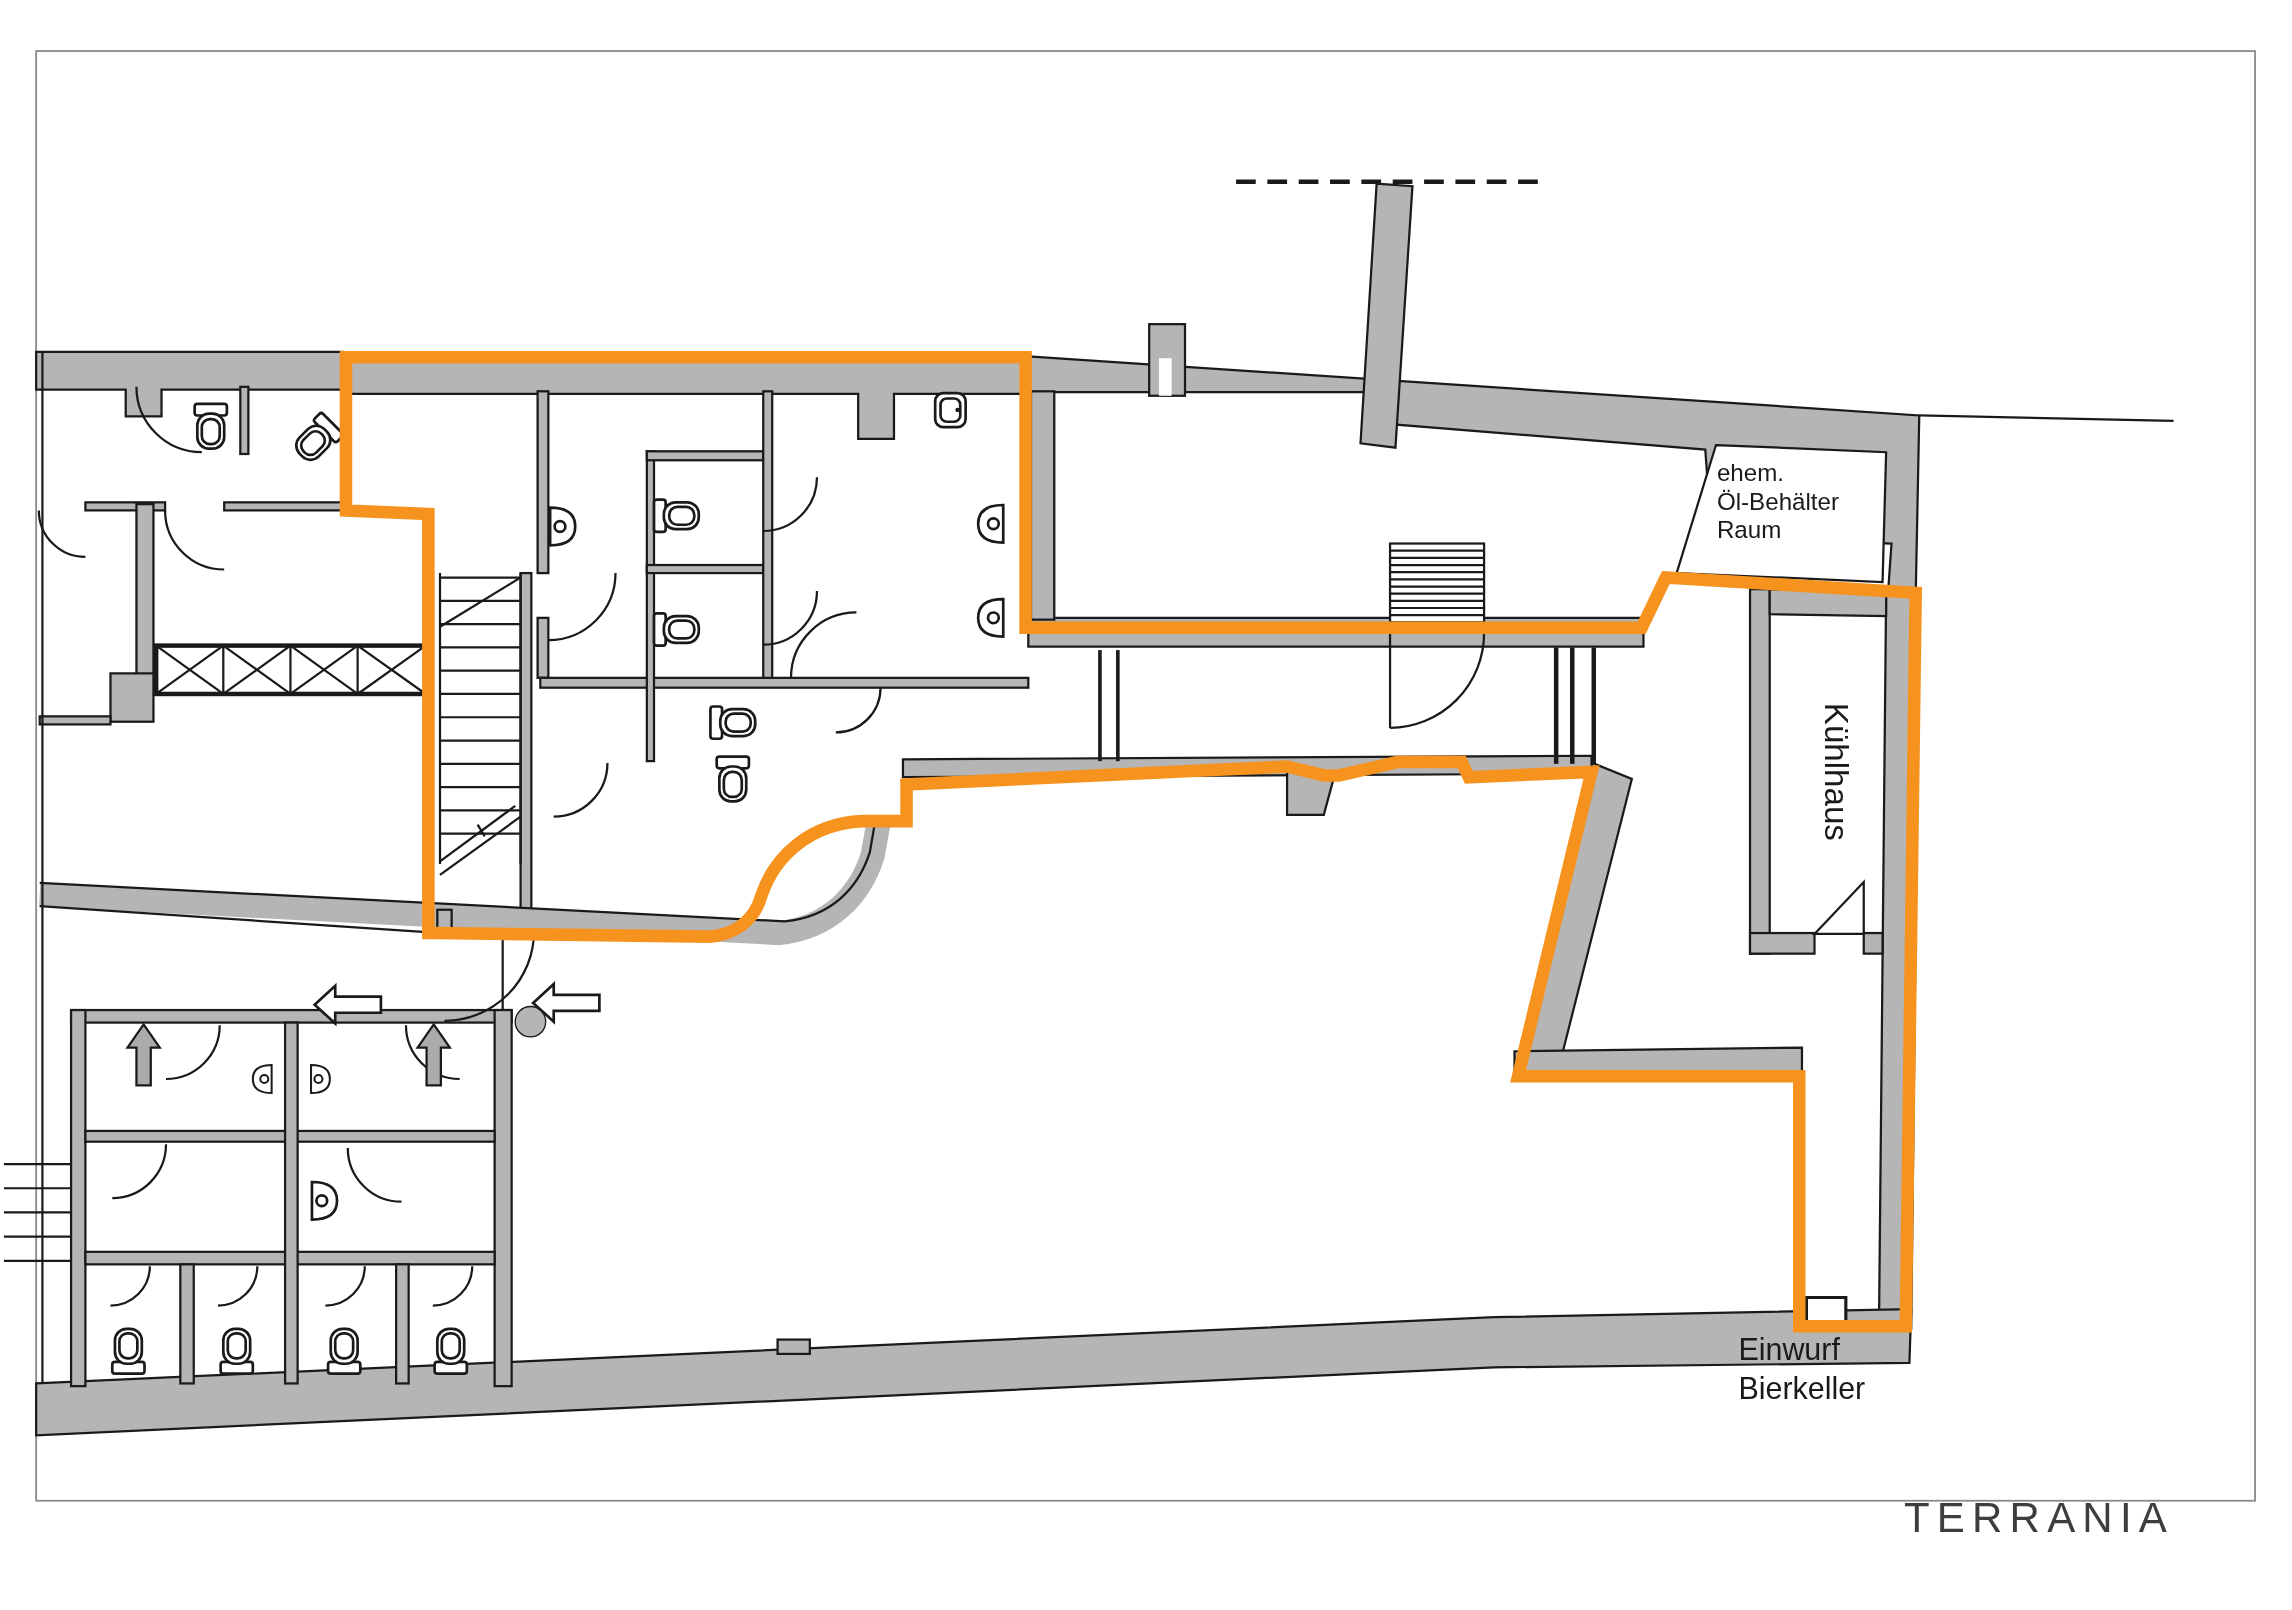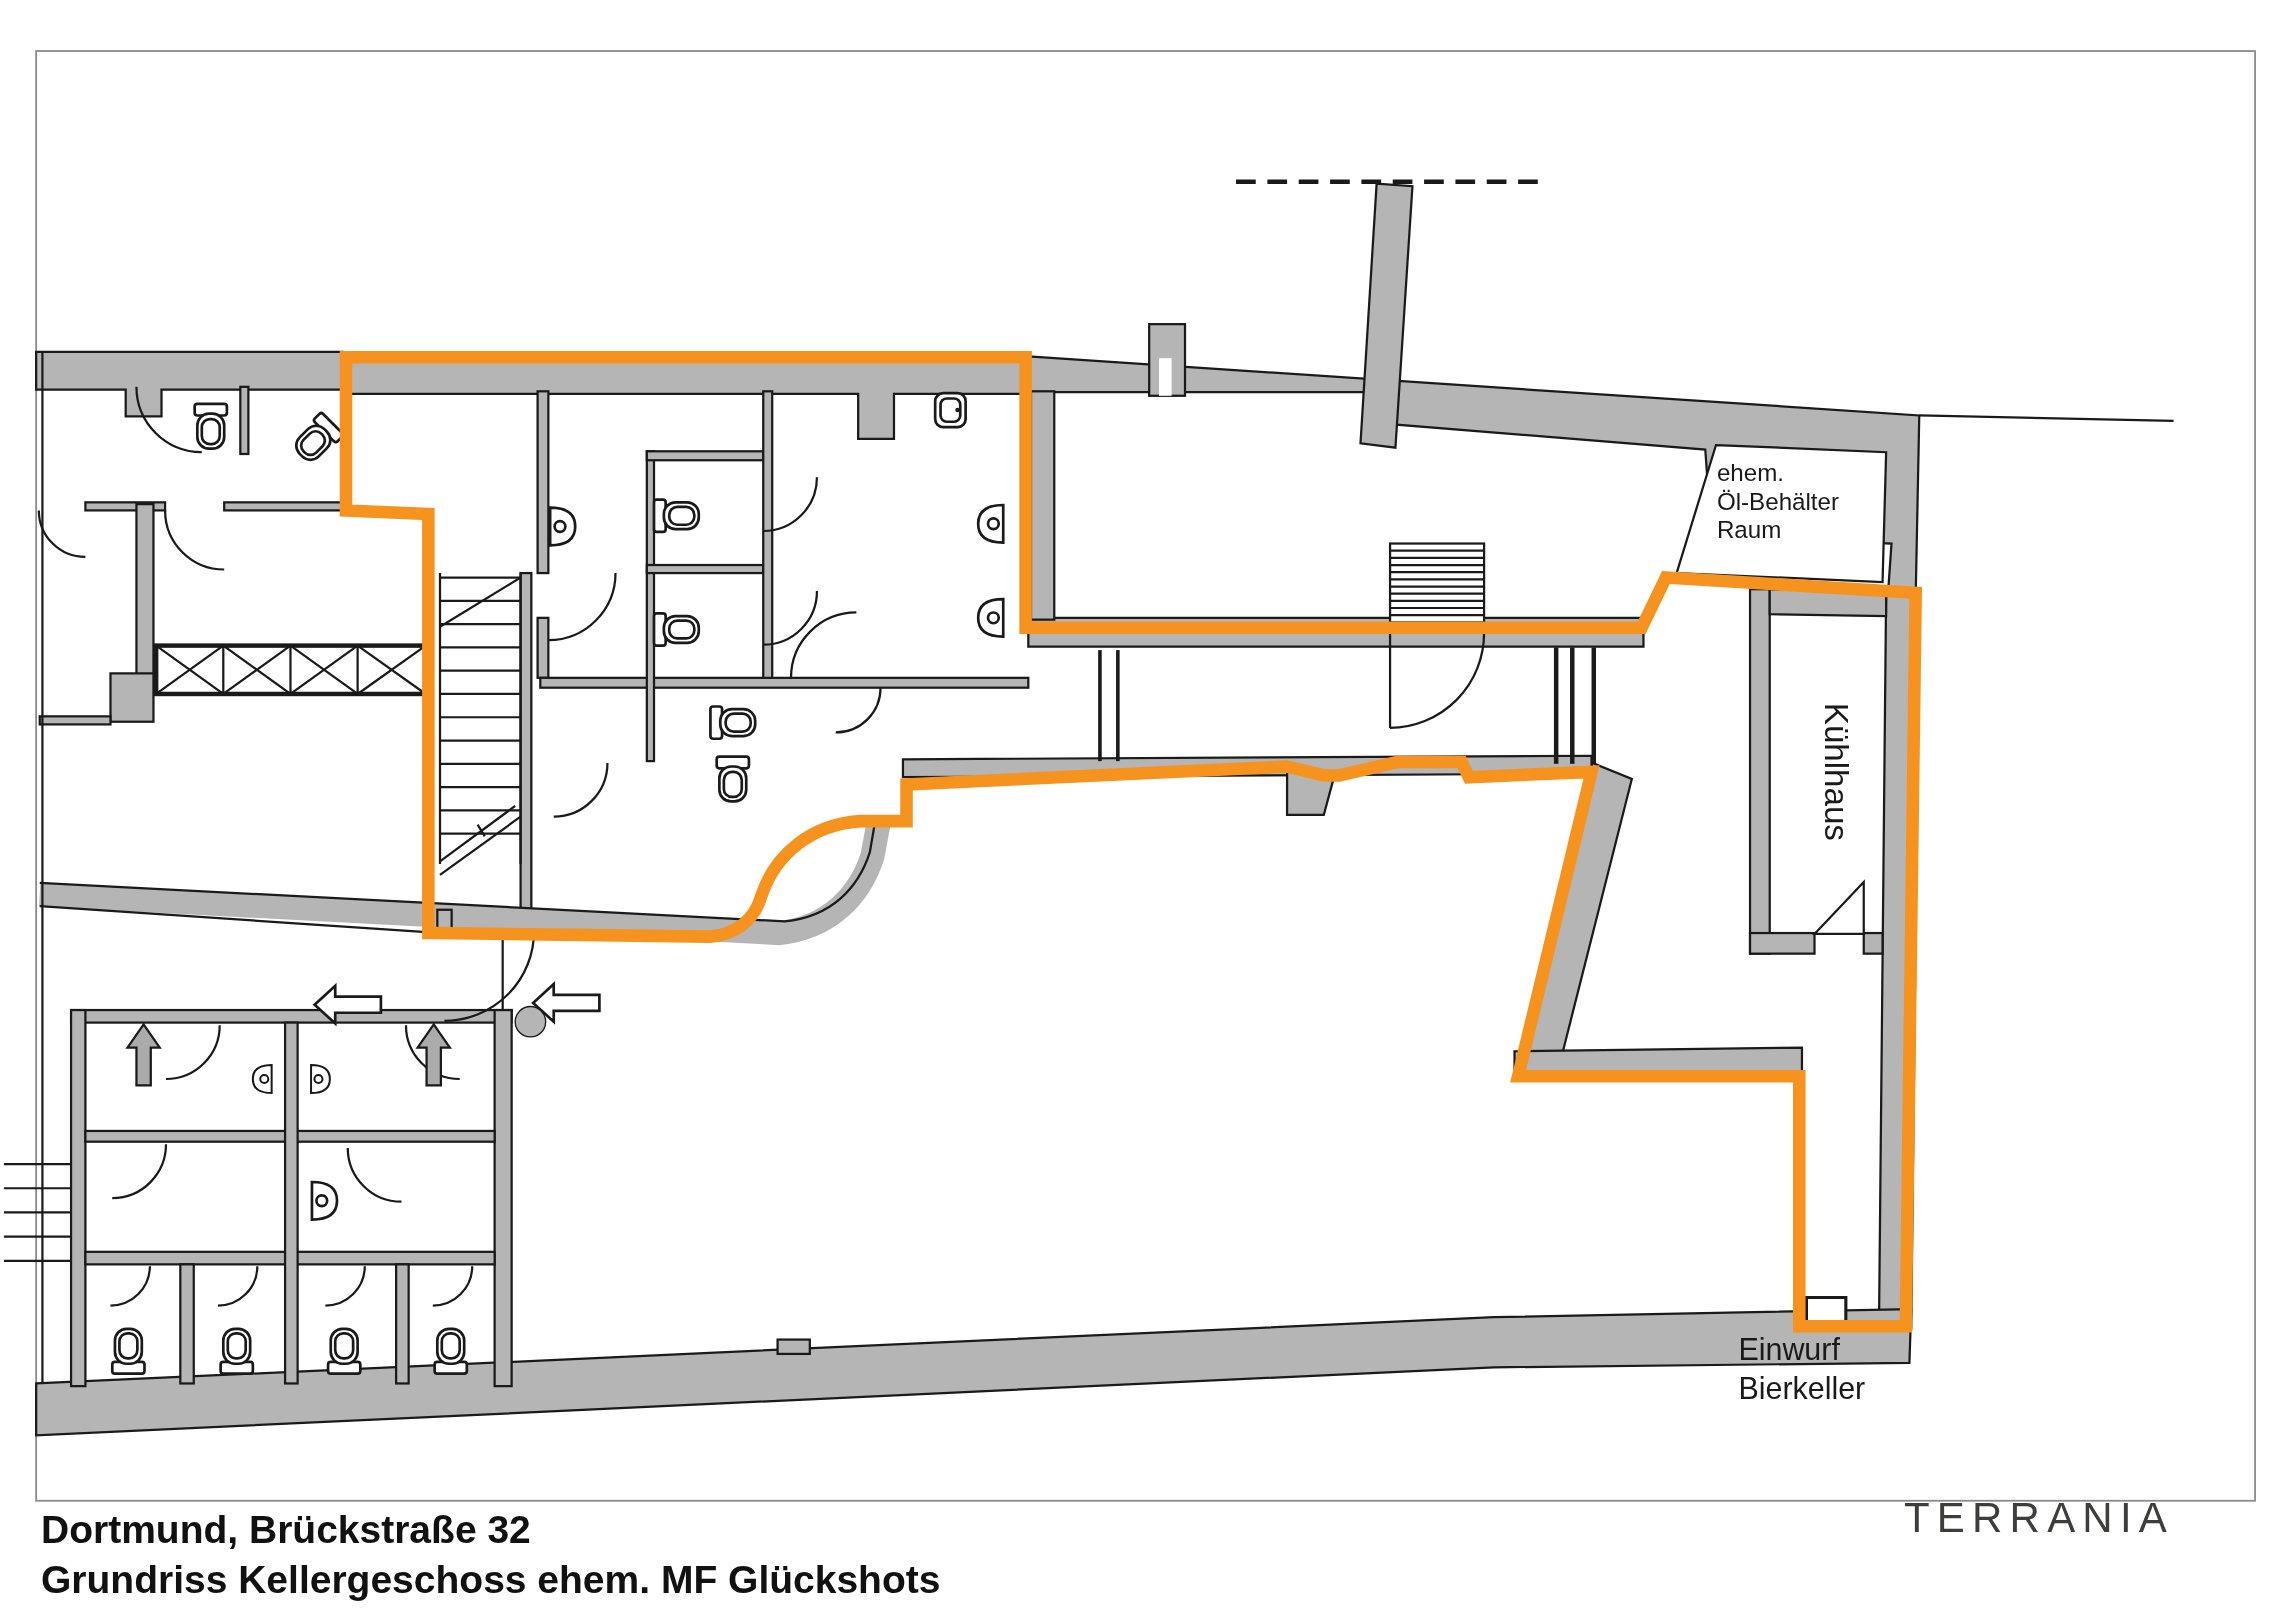--- a/index.html
+++ b/index.html
@@ -263,19 +263,15 @@
   <g>
     <text class="label" x="1917" y="537" font-size="27">ehem.</text>
     <text class="label" x="1917" y="569" font-size="27">Öl-Behälter</text>
     <text class="label" x="1917" y="601" font-size="27">Raum</text>
     <text class="label" x="2038" y="862" font-size="37" text-anchor="middle" transform="rotate(90 2038 862)">Kühlhaus</text>
     <text class="label" x="1941" y="1519" font-size="34">Einwurf</text>
     <text class="label" x="1941" y="1562" font-size="34">Bierkeller</text>
   </g>
 </svg>
 
-  <div class="title">
-    <div>Dortmund, Brückstraße 32</div>
-    <div>Grundriss Kellergeschoss ehem. MF Glückshots</div>
-  </div>
   <div class="logo">TERRANIA</div>
 </div>
 
 
 </body></html>

